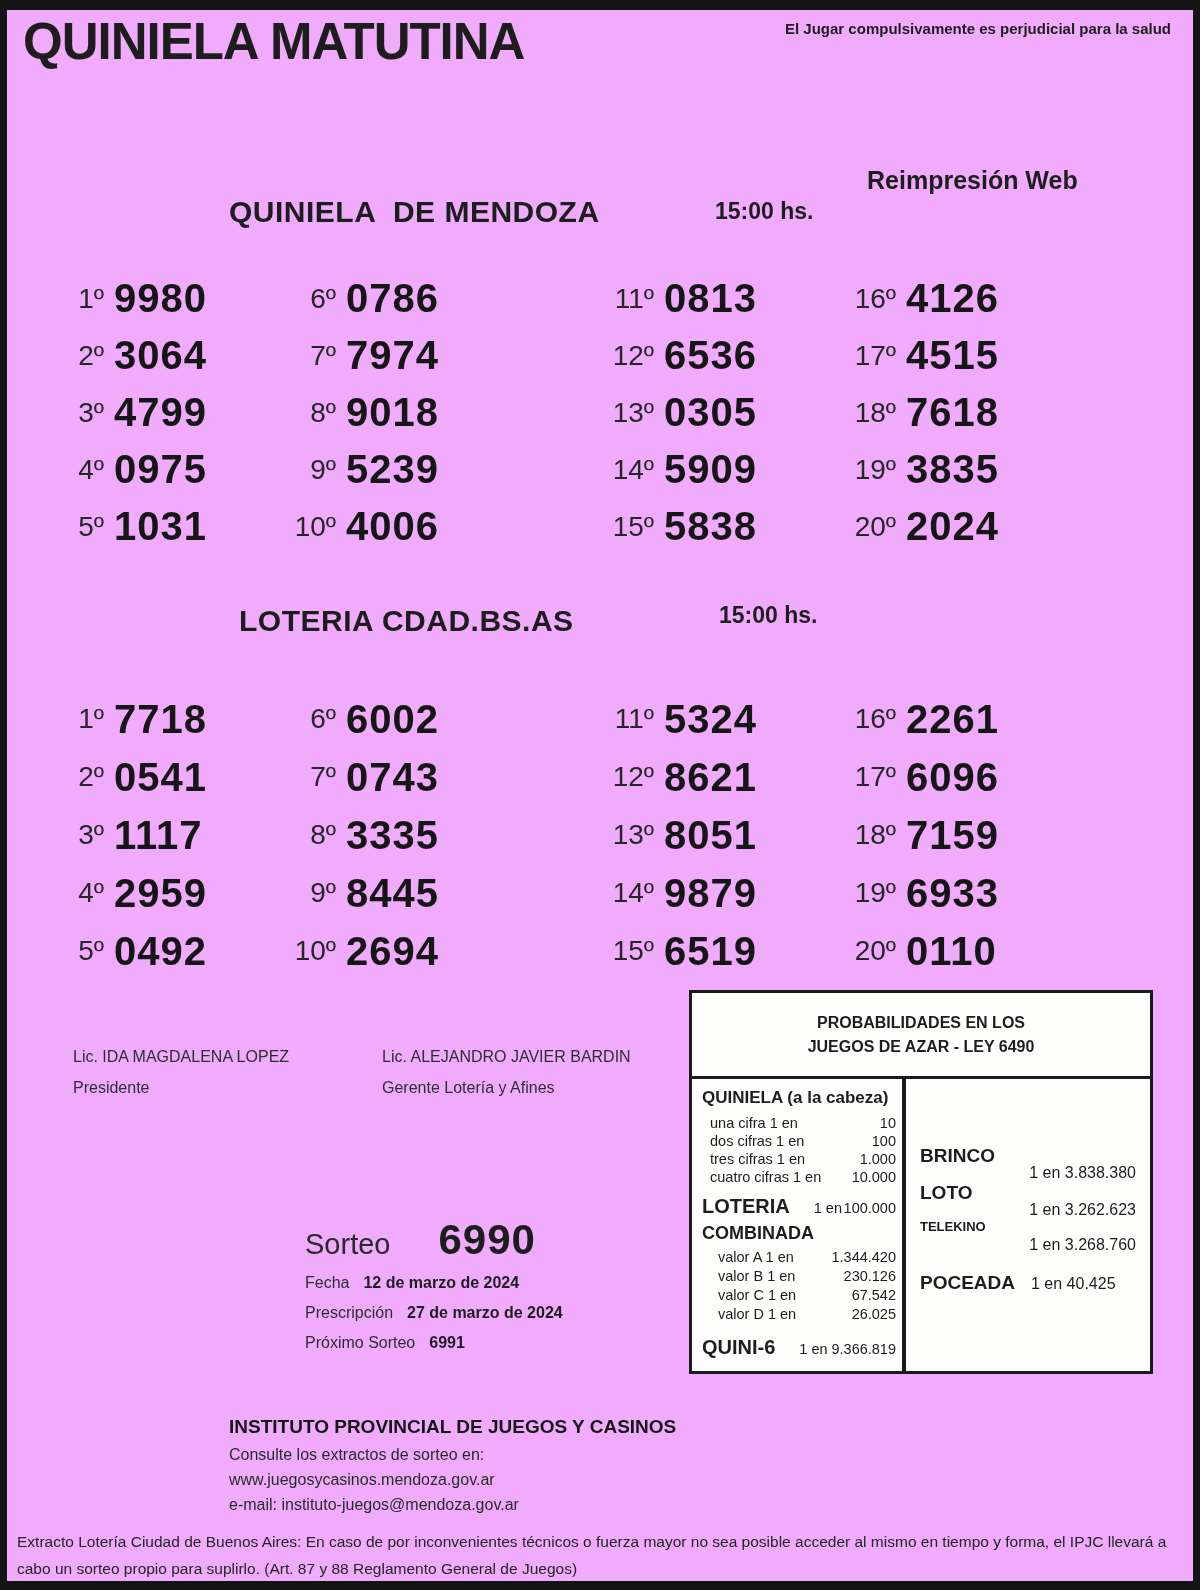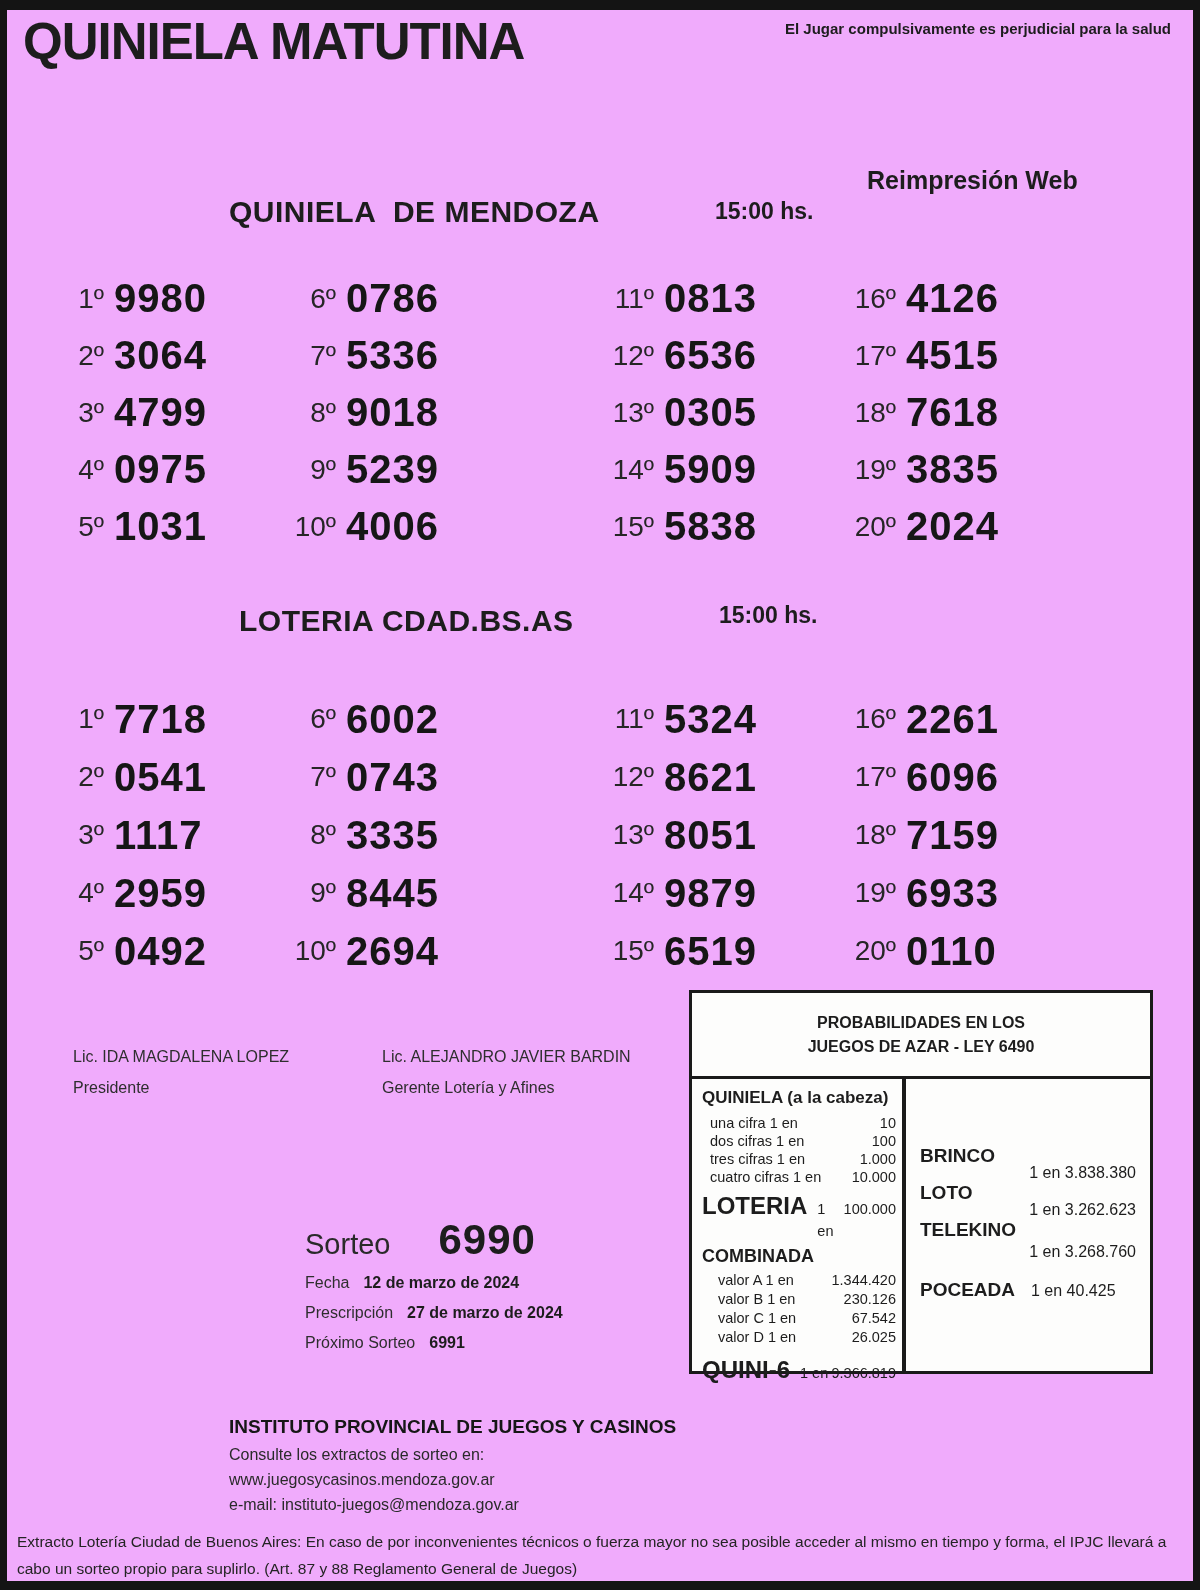--- a/index.html
+++ b/index.html
@@ -58,29 +58,29 @@
   .prob-body{display:flex;height:295px;}
   .prob-left{
     width:214px;box-sizing:border-box;border-right:4px solid #1a1a1a;
     padding:9px 6px 4px 10px;
   }
   .prob-right{flex:1;padding:66px 10px 0 14px;box-sizing:border-box;}
   .q-head{font-size:17px;font-weight:bold;margin-bottom:6px;}
   .p-row{display:flex;justify-content:space-between;font-size:14.5px;line-height:18px;padding-left:8px;}
   .p-row .p-val{text-align:right;}
   .big-row{display:flex;align-items:baseline;font-size:14.5px;margin-top:9px;line-height:22px;}
-  .big-row .p-name{font-size:24px;font-weight:bold;margin-right:10px;}
+  .big-row .p-name{font-size:20px;font-weight:bold;margin-right:24px;}
   .big-row .p-val{margin-left:auto;text-align:left;}
   .comb-head{font-size:18px;font-weight:bold;margin-top:4px;margin-bottom:4px;}
   .comb-rows .p-row{padding-left:16px;line-height:19px;}
   .quini-row{margin-top:12px;}
   .game-row{position:relative;height:37px;}
   .game-row .g-name{position:absolute;left:0;top:0;font-size:19px;font-weight:bold;}
   .game-row .g-val{position:absolute;right:4px;bottom:0;font-size:16px;}
-  .game-stack .g-name{position:static;font-size:19px;font-weight:bold;display:block;}
+  .game-stack .g-name{position:static;font-size:13px;font-weight:bold;display:block;}
   .game-stack .g-val{display:block;text-align:right;font-size:16px;padding-right:4px;margin-top:2px;}
   .game-inline{display:flex;align-items:baseline;margin-top:18px;}
   .game-inline .g-name{font-size:19px;font-weight:bold;margin-right:16px;}
   .game-inline .g-val{font-size:16px;}
 
   .sorteo-row{left:298px;top:1206px;display:flex;align-items:baseline;}
   .sorteo-label{font-size:29px;color:#2a2a2a;}
   .sorteo-number{font-size:42px;font-weight:bold;margin-left:48px;letter-spacing:1px;}
   .info-row{display:flex;align-items:baseline;font-size:16px;color:#2e2e2e;}
   .info-row .i-val{font-weight:bold;margin-left:14px;color:#1d1d1d;}
@@ -132,21 +132,21 @@
       <div class="cell">
         <span class="ord">5º</span>
         <span class="num">1031</span>
       </div>
       <div class="cell">
         <span class="ord">6º</span>
         <span class="num">0786</span>
       </div>
       <div class="cell">
         <span class="ord">7º</span>
-        <span class="num">5336</span>
+        <span class="num">7974</span>
       </div>
       <div class="cell">
         <span class="ord">8º</span>
         <span class="num">9018</span>
       </div>
       <div class="cell">
         <span class="ord">9º</span>
         <span class="num">5239</span>
       </div>
       <div class="cell">

